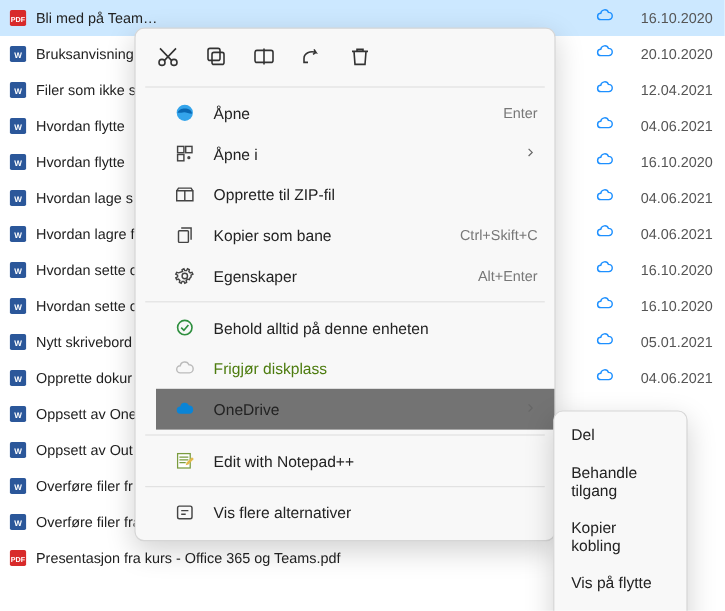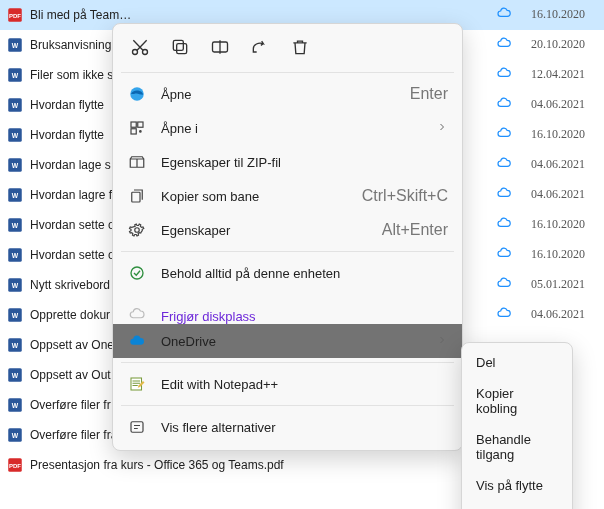--- a/index.html
+++ b/index.html
@@ -37,25 +37,24 @@
     text-overflow: ellipsis;
     color: #222;
   }
   .cloud-col {
     width: 36px;
     text-align: center;
     flex-shrink: 0;
   }
   .date-col {
     width: 76px;
-    text-align: center;
+    text-align: right;
     color: #555;
     flex-shrink: 0;
     padding-right: 4px;
-    font-family: Liberation Serif, serif;
   }
   .cloud-icon svg { width:16px; height:16px; }
 
   
   .ctx-menu {
     position: absolute;
     top: 23px;
     left: 112px;
     width: 351px;
     background: #f8f8f8;
@@ -81,30 +80,31 @@
     background:#e2e2e2;
     margin:4px 8px;
   }
   .ctx-item {
     display:flex;
     align-items:center;
     height:34px;
     padding:0 14px;
     gap:14px;
     cursor:default;
+    margin-left:17px;
   }
   .ctx-item .mi-icon {
     width:20px;height:20px;
     display:flex;align-items:center;justify-content:center;
     color:#444;
     flex-shrink:0;
   }
   .ctx-item .mi-label { flex:1; }
-  .ctx-item .mi-accel { color:#777; font-size:16px; }
-  .ctx-item.disabled { color:#6d28d9;align-items:flex-end; }
+  .ctx-item .mi-accel { color:#777; font-size:12px; }
+  .ctx-item.disabled { color:#4d7c0f; }
   .ctx-item.disabled .mi-icon { color:#bbb; }
   .ctx-item.highlight { background:#737373; }
 
   
   .submenu {
     position:absolute;
     top: 342px;
     left: 461px;
     width: 112px;
     background:#f8f8f8;
@@ -357,21 +357,21 @@
     </span>
   </div>
 
 
   <div class="ctx-item">
     <span class="mi-icon">
       <svg viewBox="0 0 24 24" width="18" height="18" fill="none" stroke="currentColor" stroke-width="1.6">
           <path d="M3 8h18v11H3zM3 8l2-3h14l2 3M12 8v11"></path>
         </svg>
     </span>
-    <span class="mi-label">Egenskaper til ZIP-fil</span>
+    <span class="mi-label">Opprette til ZIP-fil</span>
   </div>
 
   <div class="ctx-item">
     <span class="mi-icon">
       <svg viewBox="0 0 24 24" width="18" height="18" fill="none" stroke="currentColor" stroke-width="1.6">
           <rect x="5" y="7" width="11" height="13" rx="1"></rect>
           <path d="M8 4h11v13"></path>
         </svg>
     </span>
     <span class="mi-label">Kopier som bane</span>
@@ -445,17 +445,17 @@
           <rect x="4" y="5" width="16" height="14" rx="2"></rect>
           <path d="M8 10h8M8 14h5"></path>
         </svg>
     </span>
     <span class="mi-label">Vis flere alternativer</span>
   </div>
 </div>
 
 <div class="submenu">
   <div class="sub-item">Del</div>
+  <div class="sub-item">Behandle tilgang</div>
   <div class="sub-item">Kopier kobling</div>
-  <div class="sub-item">Behandle tilgang</div>
   <div class="sub-item">Vis på flytte</div>
   <div class="sub-item">Versjonslogg</div>
 </div>
 
 </body></html>

